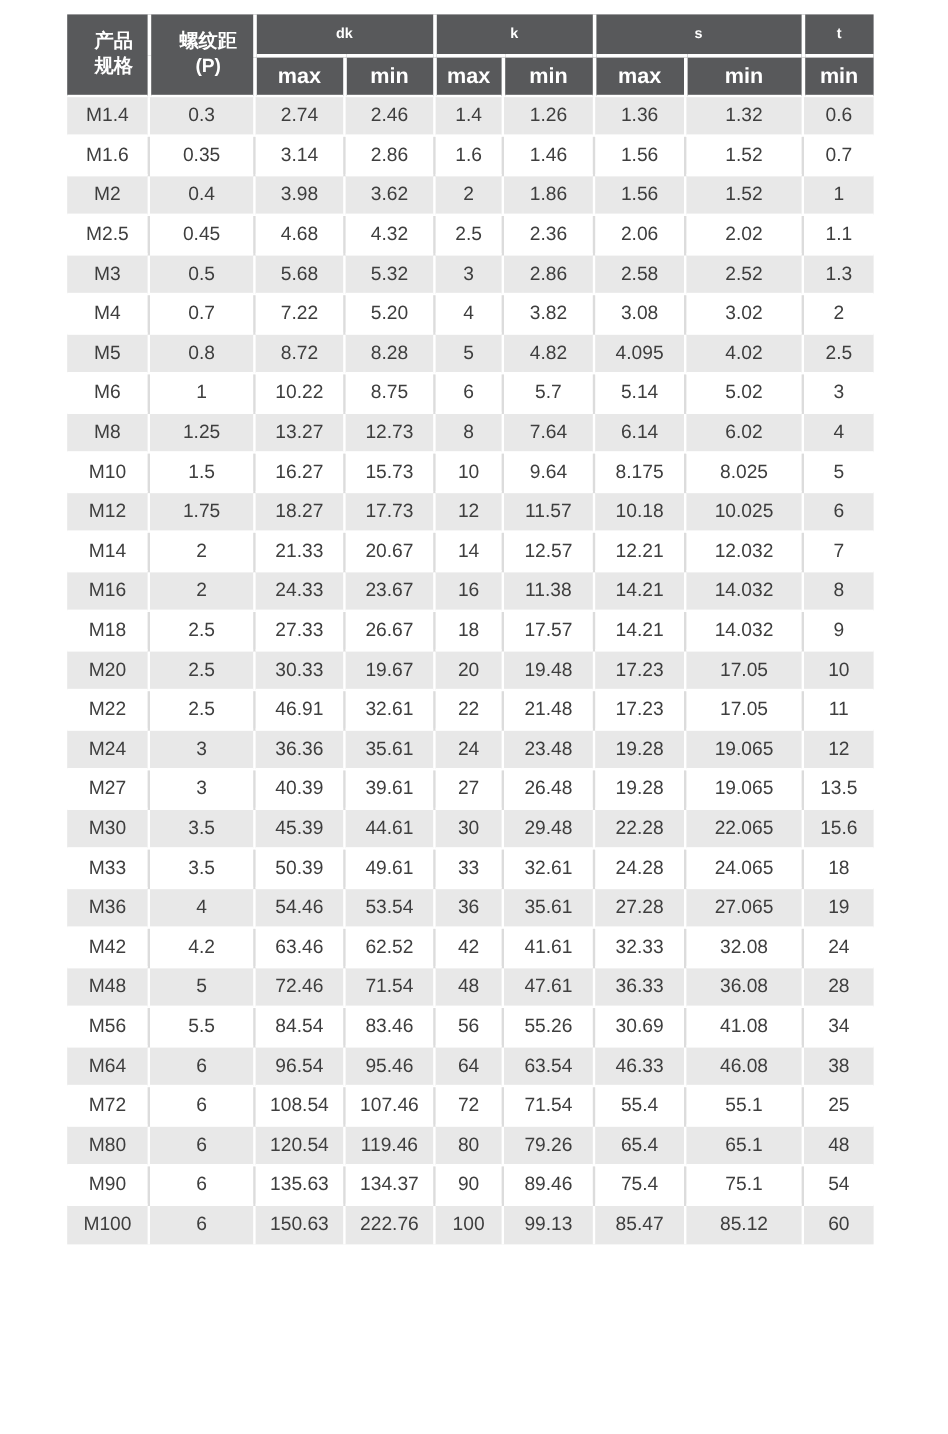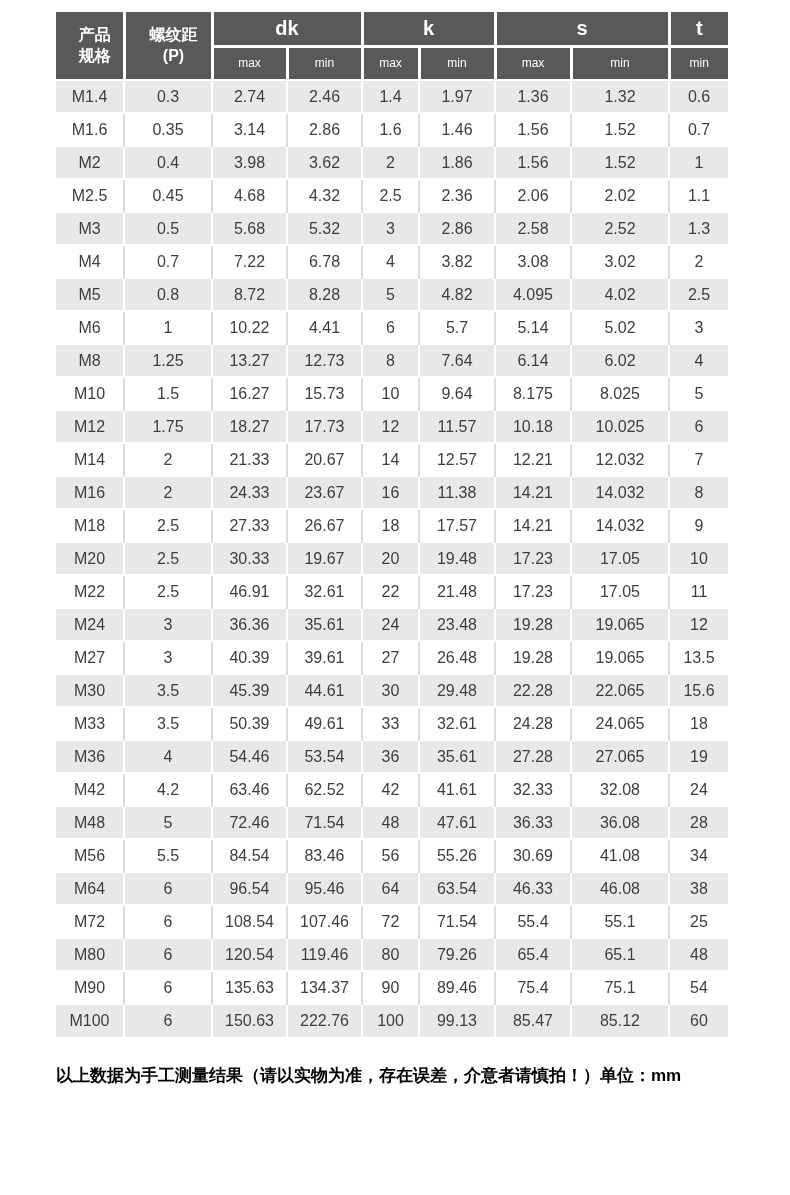--- a/index.html
+++ b/index.html
@@ -32,34 +32,34 @@
   }
   thead th {
     background: var(--header-bg);
     color: #ffffff;
     font-weight: bold;
     text-align: center;
     vertical-align: middle;
     padding: 0;
     height: 33px;
   }
-  thead tr.group-row th { font-size: 20px; }
+  thead tr.group-row th { font-size: 12px; }
   thead tr.group-row th.two-line {
     font-size: 16px;
     line-height: 1.3;
     height: 68px;
     padding-left: 11px;
   }
   thead tr.group-row th .line { display: block; }
   thead tr.group-row th:not(:first-child) { border-left: 3px solid var(--sep-white); }
   thead tr.sub-row th {
     border-left: 3px solid var(--sep-white);
     border-top: 3px solid var(--sep-white);
-    font-size: 12px;
-    font-weight: normal;
+    font-size: 18px;
+    font-weight: bold;
   }
   tbody td {
     height: 33px;
     padding: 0;
     text-align: center;
     vertical-align: middle;
     font-size: 16px;
     color: var(--body-text);
     border-top: 2px solid var(--sep-white);
   }
@@ -118,21 +118,21 @@
           <th>min</th>
         </tr>
       </thead>
       <tbody>
           <tr>
             <td>M1.4</td>
             <td>0.3</td>
             <td>2.74</td>
             <td>2.46</td>
             <td>1.4</td>
-            <td>1.97</td>
+            <td>1.26</td>
             <td>1.36</td>
             <td>1.32</td>
             <td>0.6</td>
           </tr>
           <tr>
             <td>M1.6</td>
             <td>0.35</td>
             <td>3.14</td>
             <td>2.86</td>
             <td>1.6</td>
@@ -171,21 +171,21 @@
             <td>3</td>
             <td>2.86</td>
             <td>2.58</td>
             <td>2.52</td>
             <td>1.3</td>
           </tr>
           <tr>
             <td>M4</td>
             <td>0.7</td>
             <td>7.22</td>
-            <td>6.78</td>
+            <td>5.20</td>
             <td>4</td>
             <td>3.82</td>
             <td>3.08</td>
             <td>3.02</td>
             <td>2</td>
           </tr>
           <tr>
             <td>M5</td>
             <td>0.8</td>
             <td>8.72</td>
@@ -193,21 +193,21 @@
             <td>5</td>
             <td>4.82</td>
             <td>4.095</td>
             <td>4.02</td>
             <td>2.5</td>
           </tr>
           <tr>
             <td>M6</td>
             <td>1</td>
             <td>10.22</td>
-            <td>4.41</td>
+            <td>8.75</td>
             <td>6</td>
             <td>5.7</td>
             <td>5.14</td>
             <td>5.02</td>
             <td>3</td>
           </tr>
           <tr>
             <td>M8</td>
             <td>1.25</td>
             <td>13.27</td>
@@ -433,15 +433,14 @@
             <td>150.63</td>
             <td>222.76</td>
             <td>100</td>
             <td>99.13</td>
             <td>85.47</td>
             <td>85.12</td>
             <td>60</td>
           </tr>
         </tbody>
     </table>
-    <div class="footer-note">以上数据为手工测量结果（请以实物为准，存在误差，介意者请慎拍！）单位：mm</div>
   </div>
 </div>
 
 </body></html>

